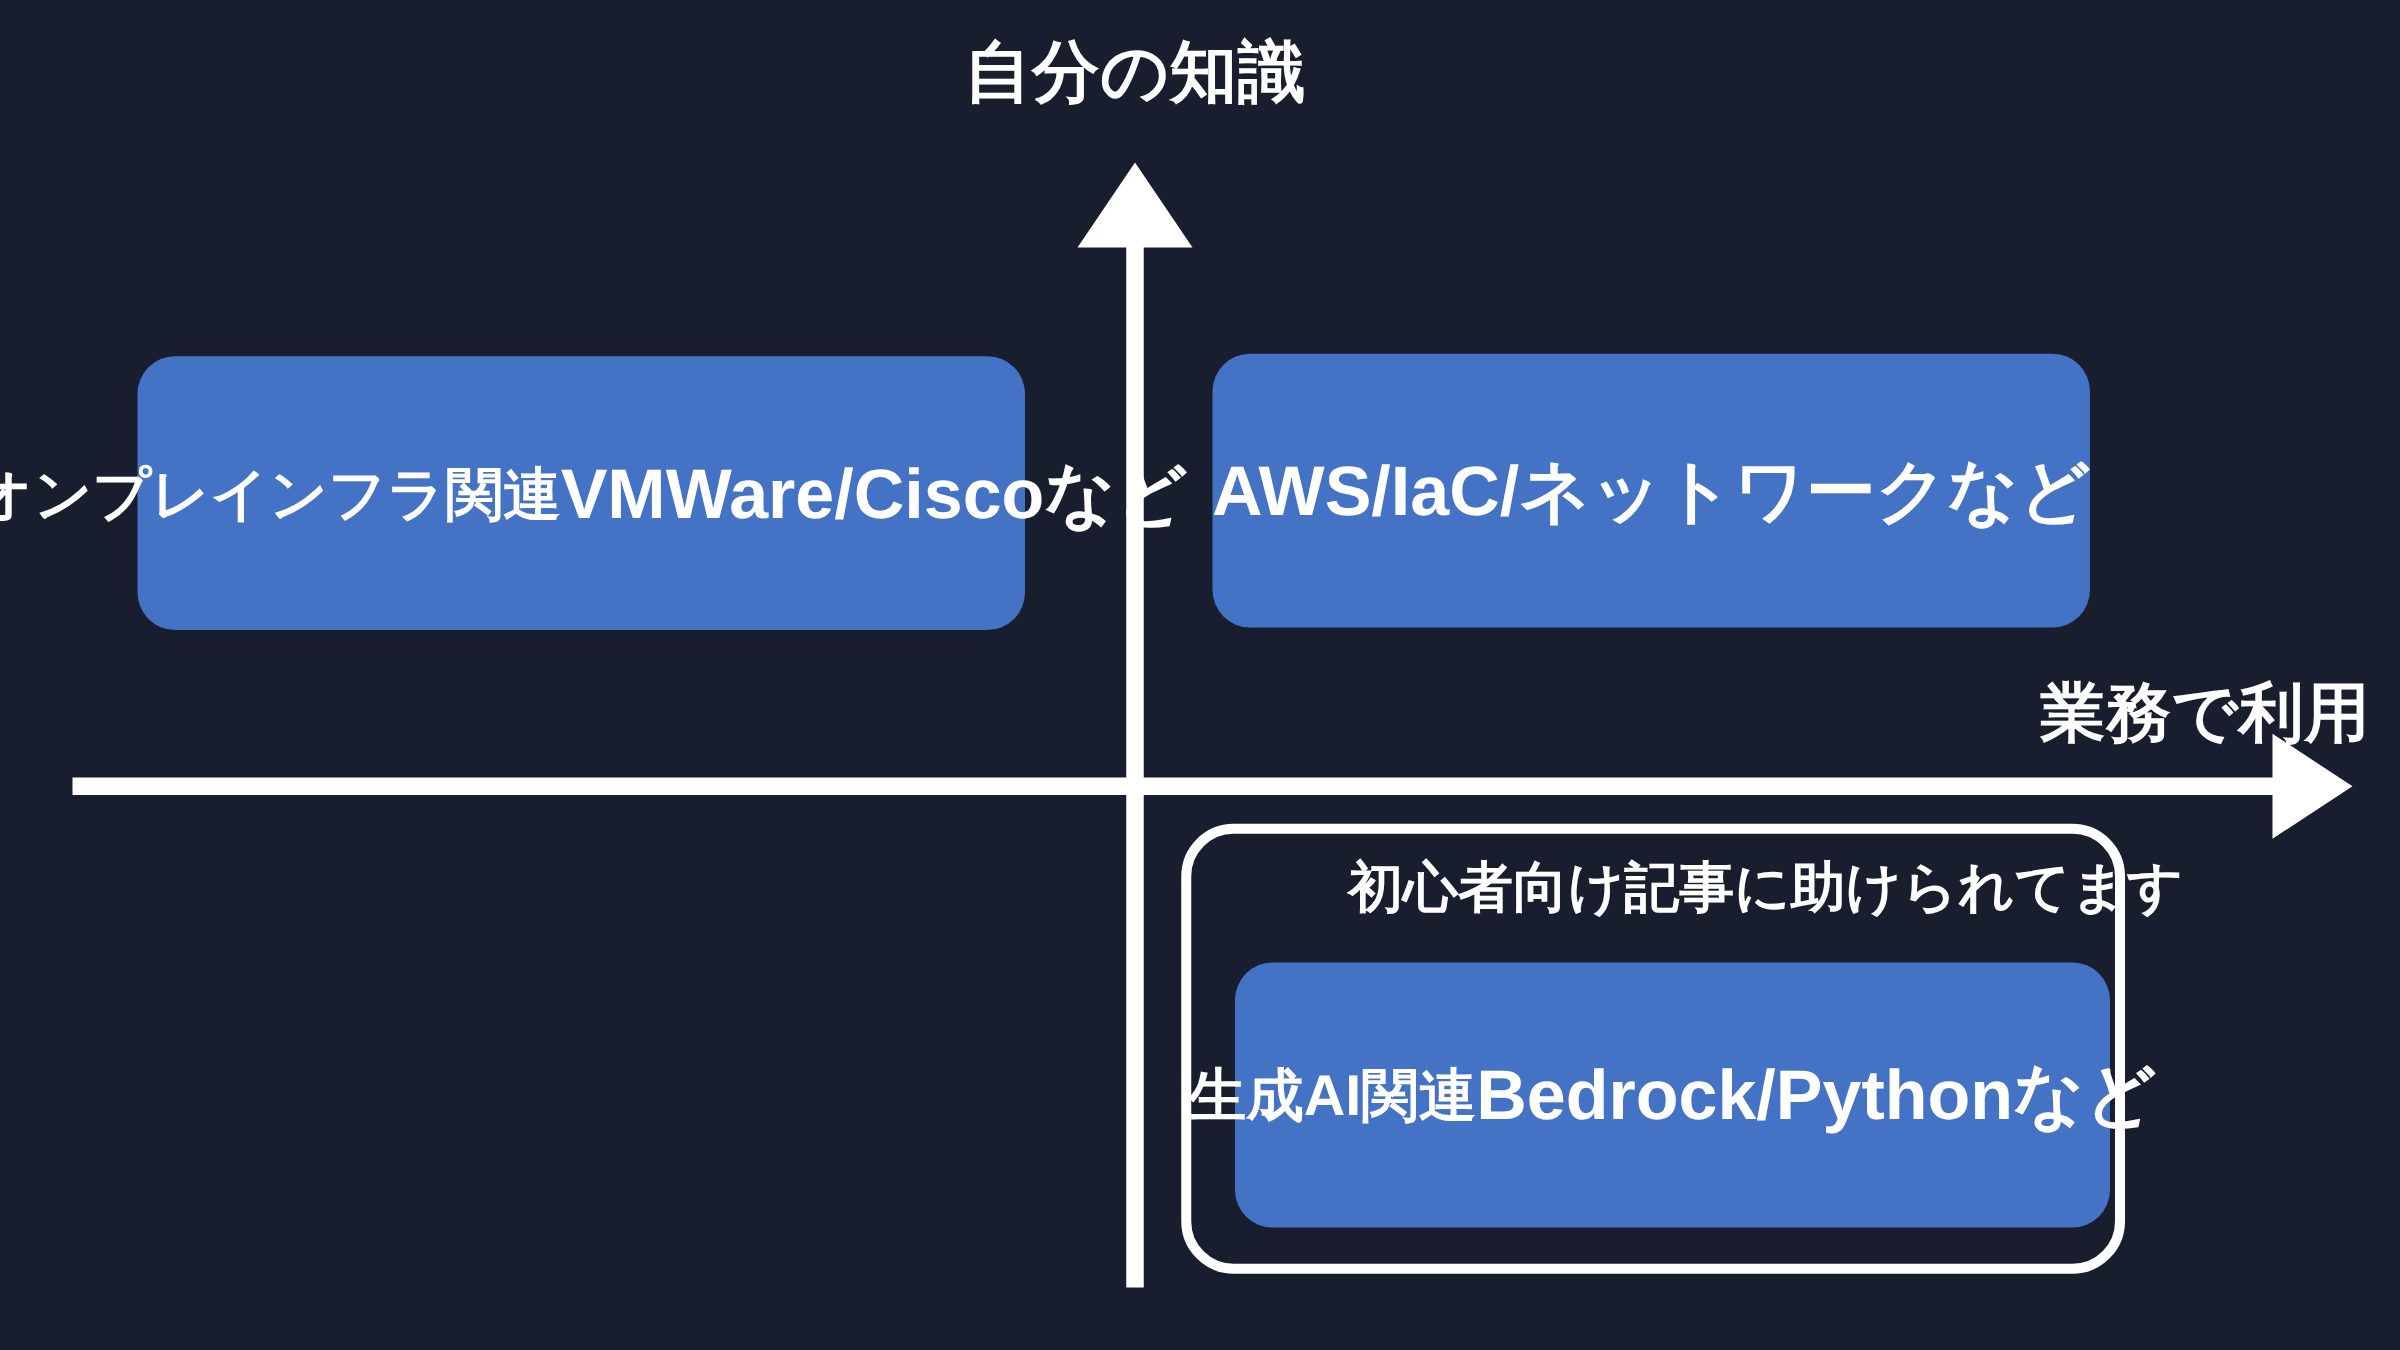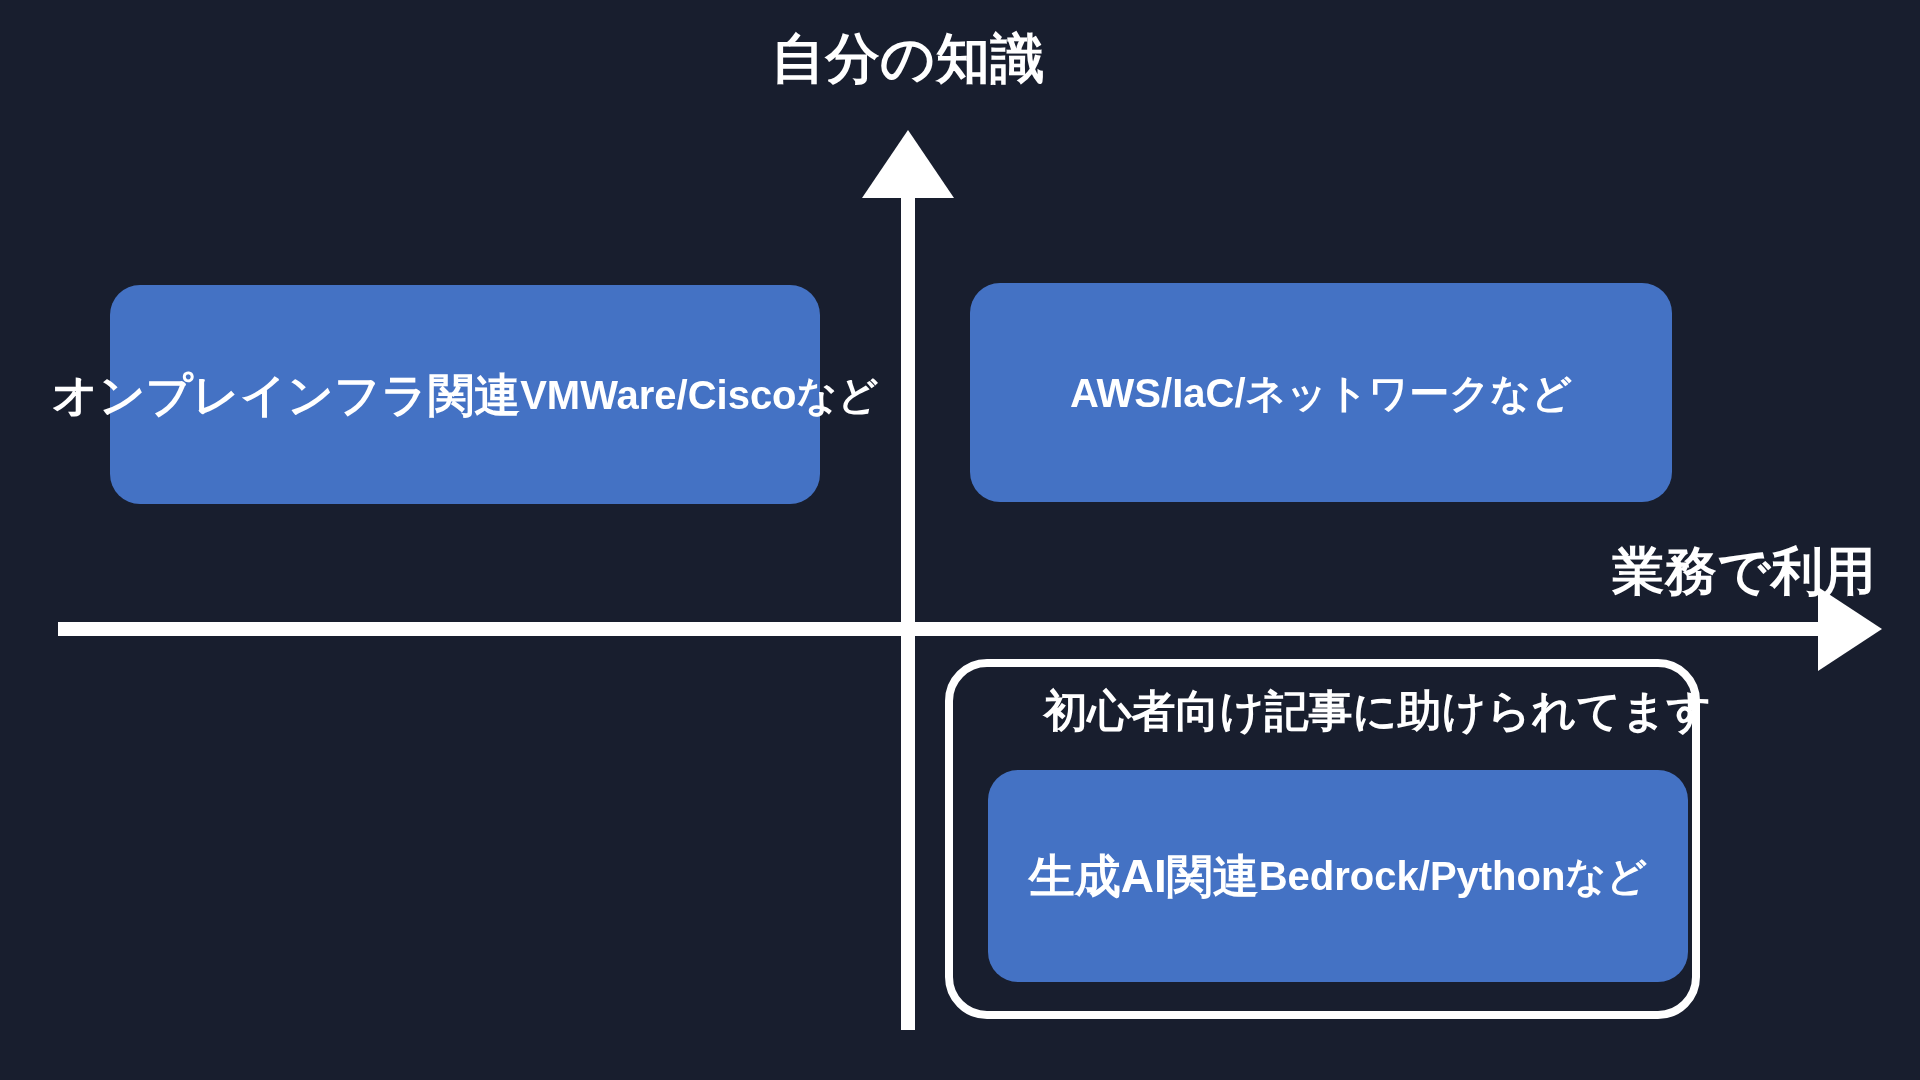--- a/index.html
+++ b/index.html
@@ -38,21 +38,21 @@
   }
   #y-axis-title {
     left: 0;
     top: 26px;
     width: 1816px;
     text-align: center;
     font-size: 54px;
     line-height: 64px;
   }
   #x-axis-title {
-    right: 44px;
+    right: 24px;
     top: 540px;
     font-size: 52px;
     line-height: 62px;
     text-align: right;
   }
 
   
   .card {
     position: absolute;
     background: #4472c4;
@@ -66,21 +66,21 @@
     box-sizing: border-box;
     padding: 6px 18px;
   }
   .card .line1 {
     font-size: 46px;
     line-height: 58px;
     font-weight: bold;
     white-space: nowrap;
   }
   .card .line2 {
-    font-size: 40px;
+    font-size: 56px;
     line-height: 58px;
     font-weight: bold;
     white-space: nowrap;
   }
 
   #card-onprem {
     left: 110px;
     top: 285px;
     width: 710px;
     height: 219px;
@@ -106,21 +106,21 @@
     top: 659px;
     width: 755px;
     height: 360px;
     border: 8px solid #ffffff;
     border-radius: 42px;
     box-sizing: border-box;
     background: transparent;
   }
   #highlight-caption {
     position: absolute;
-    left: 966px;
+    left: 1001px;
     top: 683px;
     width: 755px;
     text-align: center;
     color: #ffffff;
     font-size: 44px;
     line-height: 56px;
     font-weight: bold;
     white-space: nowrap;
     padding-left: 34px;
   }

